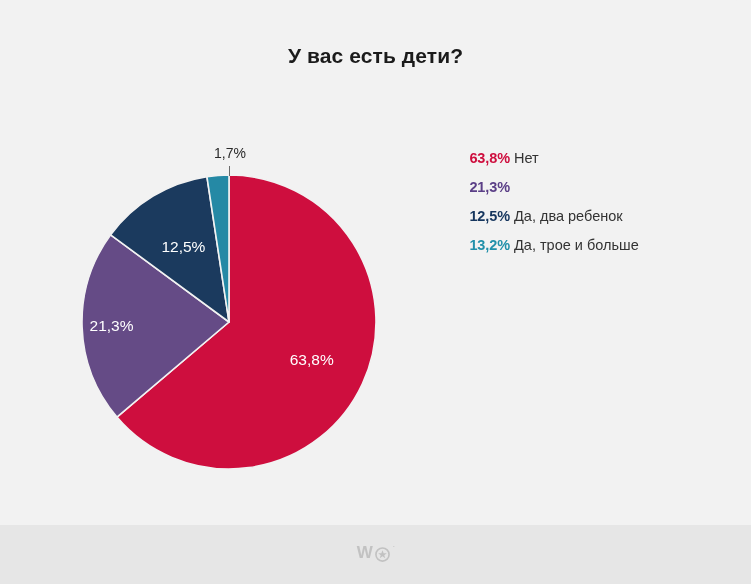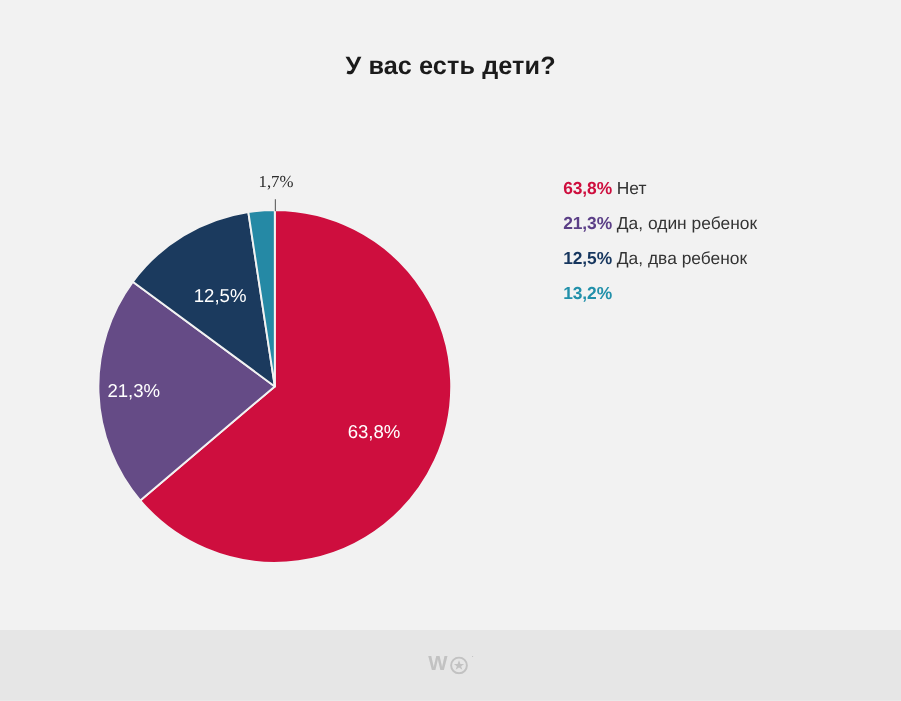--- a/index.html
+++ b/index.html
@@ -160,42 +160,42 @@
           <path d="M 148 148 L 125.92 2.67 A 147 147 0 0 1 148.00 1.00 Z" fill="#2589a5" stroke="#f2f2f2" stroke-width="1.6" stroke-linejoin="round"></path>
         </g>
       <g id="pie-slice-labels">
           <text x="230.7" y="191.3" text-anchor="middle" class="slice-label">63,8%</text>
           <text x="30.5" y="157.1" text-anchor="middle" class="slice-label">21,3%</text>
           <text x="102.4" y="77.5" text-anchor="middle" class="slice-label">12,5%</text>
         </g>
     </svg>
   </div>
 
-  <div id="callout-1" style="color: rgb(43, 43, 43); font-family: Liberation Serif, serif;">1,7%</div>
+  <div id="callout-1" style="color: rgb(43, 43, 43);">1,7%</div>
   <div id="callout-1-line"></div>
 
   <div id="legend">
 
     <div class="legend-row">
       <span class="legend-pct" style="color: rgb(206, 14, 62);">63,8%</span>
       <span class="legend-label">Нет</span>
     </div>
 
     <div class="legend-row">
       <span class="legend-pct" style="color: rgb(91, 63, 135);">21,3%</span>
-      <span class="legend-label">Да, один ребенок</span>
     </div>
 
     <div class="legend-row">
       <span class="legend-pct" style="color: rgb(22, 54, 94);">12,5%</span>
       <span class="legend-label">Да, два ребенок</span>
     </div>
 
     <div class="legend-row">
       <span class="legend-pct" style="color: rgb(33, 144, 170);">13,2%</span>
+      <span class="legend-label">Да, трое и больше</span>
     </div>
 
   </div>
 
   <div id="footer-band"></div>
   <div id="watermark">
     <span class="wm-inner">
       <span>W</span>
       <span class="wm-star">
         <svg width="15" height="15" viewBox="0 0 24 24" aria-hidden="true">

